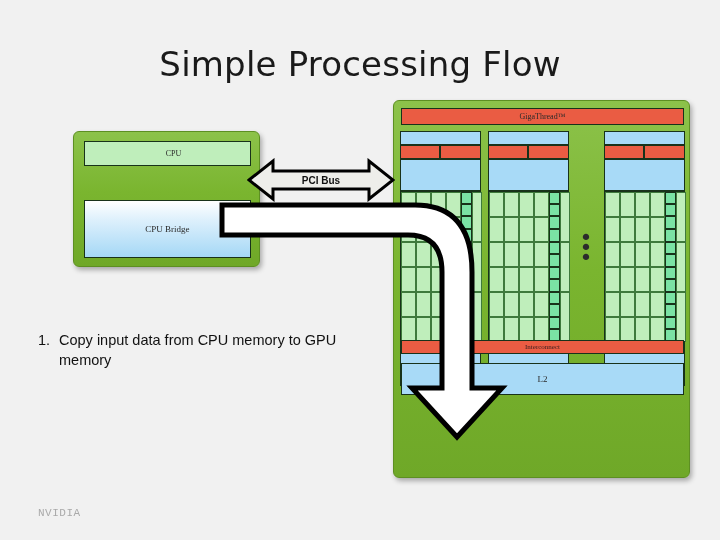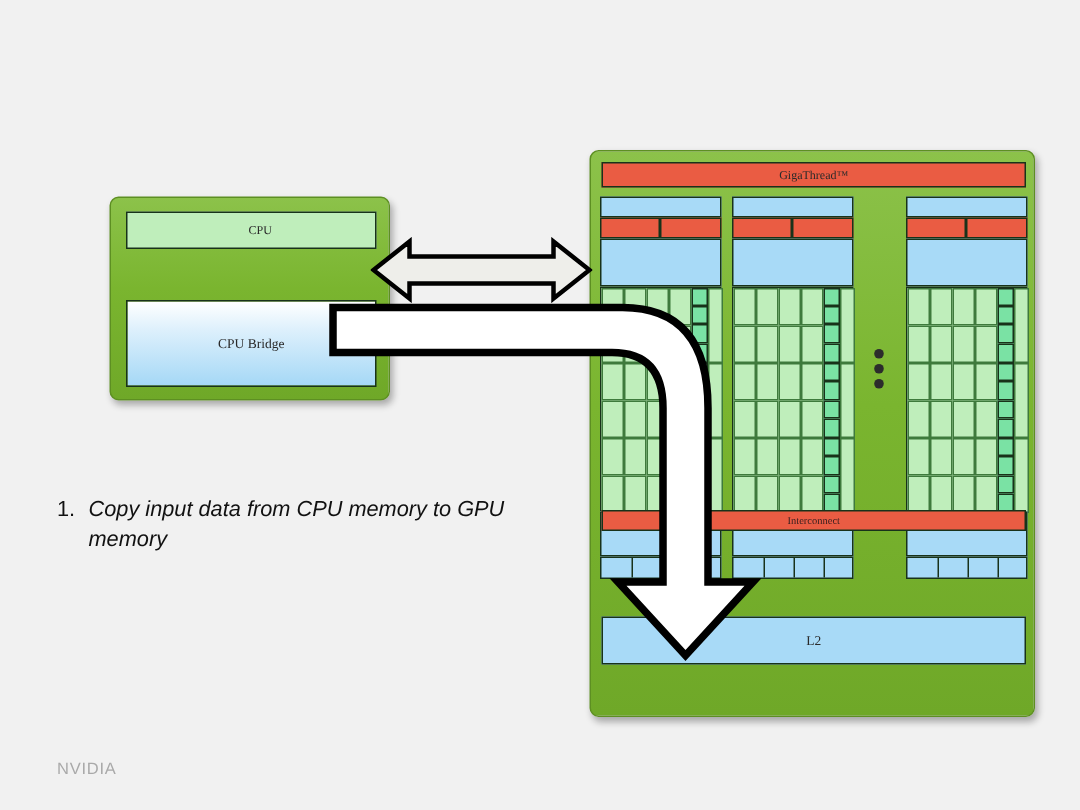--- a/index.html
+++ b/index.html
@@ -115,21 +115,21 @@
     width: 36px;
     text-align: center;
     font-size: 22px;
     letter-spacing: 2px;
     color: #2c2c2c;
     font-family: "DejaVu Sans", sans-serif;
     line-height: 10px;
   }
 
   #interconnect { left: 7px;  top: 239px; width: 283px; height: 14px; font-size: 7px; color: #3a2020; }
-  #l2-cache     { left: 7px;  top: 262px; width: 283px; height: 32px; font-size: 9px; margin-top: 48px; }
+  #l2-cache     { left: 7px;  top: 262px; width: 283px; height: 32px; font-size: 9px; }
   #dram         { left: 7px;  top: 308px; width: 283px; height: 62px; font-size: 9px; }
 
   
   #pci-bus-arrow {
     position: absolute;
     left: 247px;
     top: 158px;
     width: 148px;
     height: 44px;
   }
@@ -164,38 +164,39 @@
     left: 38px;
     top: 330px;
     width: 330px;
     font-size: 14.5px;
     color: #111;
     font-family: "Liberation Sans", sans-serif;
     line-height: 20px;
   }
   #bullet-list .row { display: flex; }
   #bullet-list .num { width: 21px; flex: none; }
-  #bullet-list .txt { flex: 1; font-style: italic; }
+  #bullet-list .txt { flex: 1; }
 
   
   #footer-brand {
     position: absolute;
     left: 38px;
     top: 507px;
     font-size: 11px;
     color: #a9a9a9;
-    font-family: Liberation Sans, sans-serif;
+    font-family: Liberation Mono, monospace;
     letter-spacing: 0.5px;
   }
 </style>
 </head>
 <body>
 
 <div id="slide">
 
+  <div id="slide-title">Simple Processing Flow</div>
 
   <div class="green-case" id="cpu-package">
     <div class="unit u-lightgreen" id="cpu-core">CPU</div>
     <div class="unit u-bluegrad" id="cpu-memory">CPU Bridge</div>
   </div>
 
   <div class="green-case" id="gpu-package">
 
     <div class="unit u-red" id="gigathread">GigaThread™</div>
 
@@ -363,20 +364,21 @@
       </div>
     </div>
 
     <div class="unit u-red" id="interconnect">Interconnect</div>
     <div class="unit u-blue" id="l2-cache">L2</div>
   </div>
 
   <svg id="pci-bus-arrow" viewBox="0 0 148 44">
     <polygon points="2,22 26,3 26,13 122,13 122,3 146,22 122,41 122,31 26,31 26,41" fill="#eeeeea" stroke="#000000" stroke-width="3" stroke-linejoin="miter"></polygon>
   </svg>
+  <div id="pci-bus-label">PCI Bus</div>
 
   <svg id="copy-arrow" viewBox="0 0 300 260">
     <path d="M 12,15
              L 205,15
              Q 262,15 262,82
              L 262,198
              L 292,198
              L 247,247
              L 202,198
              L 232,198

